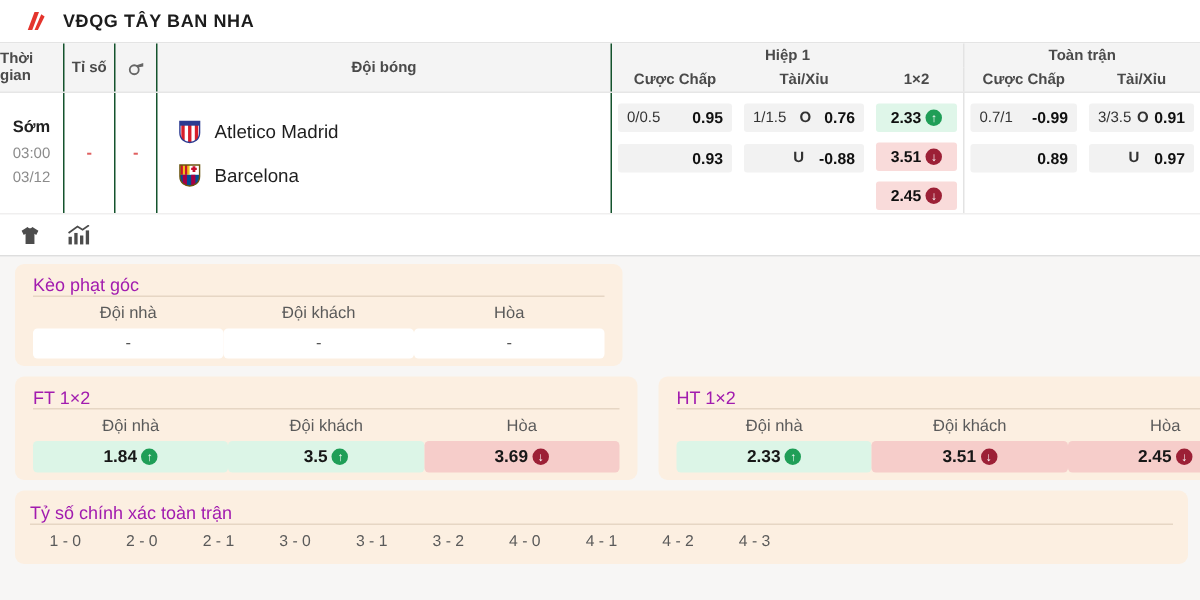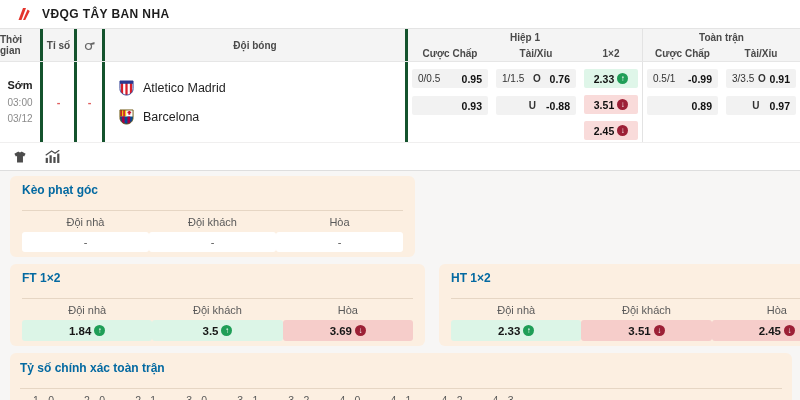--- a/index.html
+++ b/index.html
@@ -13,21 +13,21 @@
 
   
   .odds-table { background:#fff; border-bottom:1px solid #dedede; }
   .tgrid { display:grid; grid-template-columns:43px 34px 28px 1fr 84px 88px 62px 80px 78px; }
   .thead { background:#f4f4f4; border-bottom:1px solid #e6e6e6; }
   .thead .tgrid { grid-template-rows:16px 16px; }
   .hcell { display:flex; align-items:center; justify-content:center;
     font-size:10px; font-weight:bold; color:#4a4a4a; }
   .span2 { grid-row:1 / 3; }
   .bl { border-left:1px solid #e3e3e3; }
-  .br { border-right:3px solid #14532d; }
+  .br { border-right:1px solid #14532d; }
 
   .match-row { height:80px; }
   .match-row .tgrid { height:100%; }
   .cell { display:flex; align-items:center; justify-content:center; }
   .time-cell { flex-direction:column; font-size:10px; color:#8b8b8b; line-height:1.65; }
   .phase { font-size:11px; font-weight:bold; color:#222; }
   .dash { color:#e06060; font-weight:bold; font-size:11px; }
   .team-cell { flex-direction:column; align-items:flex-start; justify-content:center;
     gap:13px; padding-left:14px; }
   .team-line { display:flex; align-items:center; gap:9px; cursor:pointer; }
@@ -53,21 +53,21 @@
   .tools-row { height:28px; display:flex; align-items:center; padding-left:12px;
     gap:16px; border-top:1px solid #f0efef; background:#fff; }
   .tool-icon { display:flex; cursor:pointer; }
   .bets-button { margin-left:auto; width:55px; height:27px; background:#1b2a63;
     color:#fff; font-size:11px; font-weight:bold; display:flex; align-items:center;
     justify-content:center; cursor:pointer; }
 
   
   .sections { padding:5px 0 0 10px; }
   .card { background:#fcefe1; border-radius:6px; padding:5px 12px; }
-  .card-title { font-size:12px; font-weight:bold; color:#0369a1; padding:2px 0 13px;
+  .card-title { font-size:12px; font-weight:normal; color:#a21caf; padding:2px 0 0;
     border-bottom:1px solid #e6d6c4; }
   .cols3 { display:grid; grid-template-columns:1fr 1fr 1fr; gap:0; }
   .col-h { font-size:11px; color:#5a5a5a; text-align:center; padding:5px 0 4px; }
   .vcell { height:20px; background:#fff; border-radius:3px; display:flex;
     align-items:center; justify-content:center; gap:3px; font-size:11px;
     color:#555; cursor:pointer; }
   .vcell.big { height:21px; font-weight:bold; color:#171717; font-size:11.5px; }
   .vcell.green { background:#dcf5e7; }
   .vcell.pink  { background:#f6cdca; }
 
@@ -204,21 +204,21 @@
           <span class="badge down">↓</span>
         </div>
         <div class="chip pink center">
           <span class="val">2.45</span>
           <span class="badge down">↓</span>
         </div>
       </div>
 
       <div class="odds-cell bl">
         <div class="chip">
-          <span>0.5/1</span>
+          <span>0.7/1</span>
           <span class="val ml">-0.99</span>
         </div>
         <div class="chip">
           <span class="val ml">0.89</span>
         </div>
       </div>
 
       <div class="odds-cell">
         <div class="chip">
           <span>3/3.5</span>

